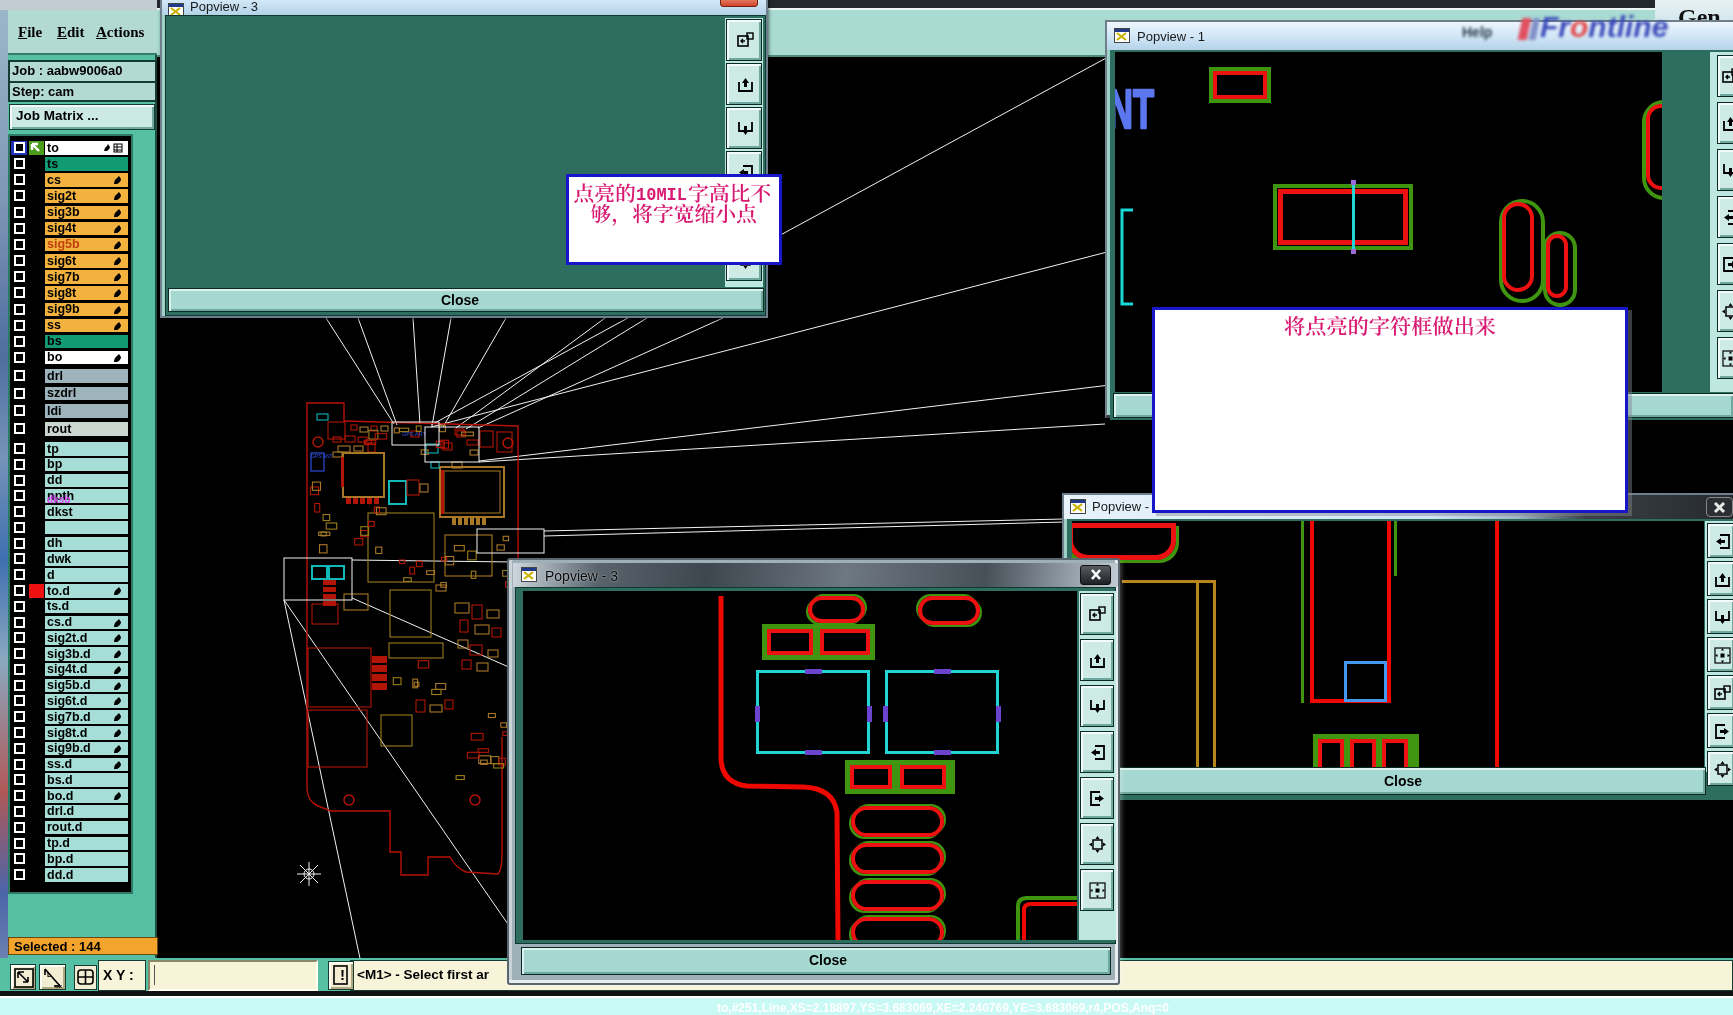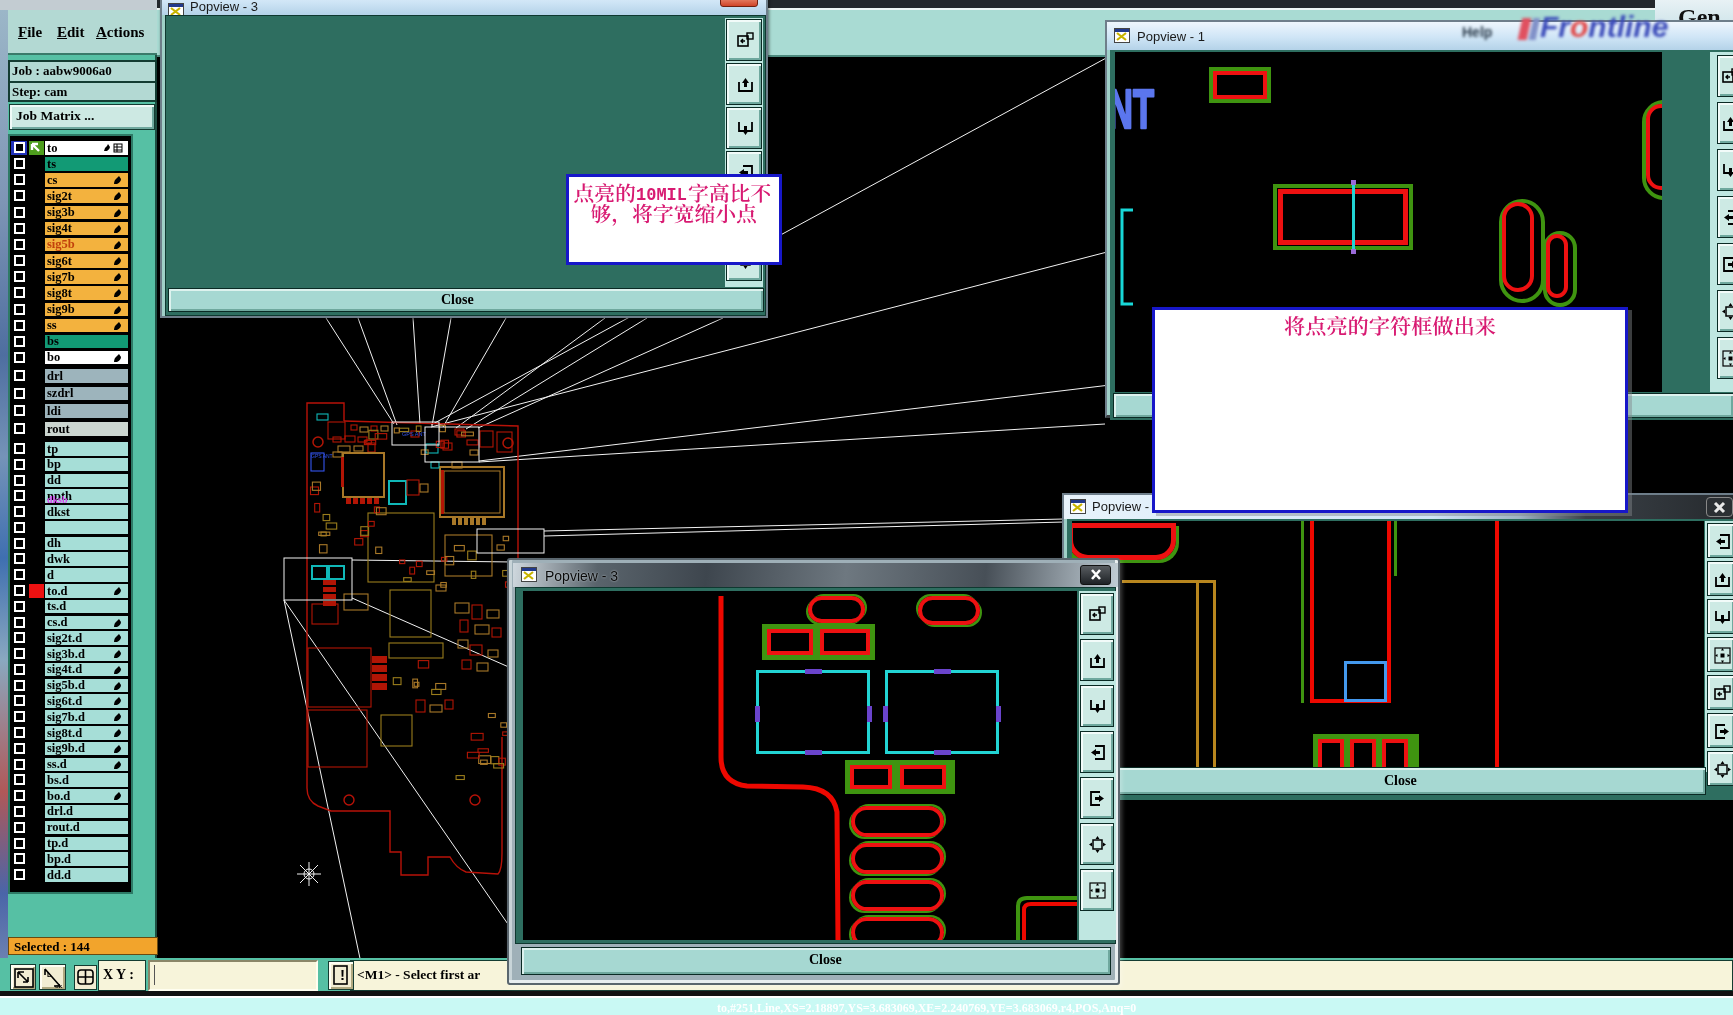--- a/index.html
+++ b/index.html
@@ -1,17 +1,17 @@
 <!DOCTYPE html>
 <html><head><meta charset="utf-8">
 <style>
 html,body{margin:0;padding:0;width:1733px;height:1015px;overflow:hidden;background:#000;}
 *{box-sizing:border-box;}
 body{font-family:"Liberation Sans",sans-serif;position:relative;}
-.mono{font-family:Liberation Serif, serif;font-weight:bold;}
+.mono{font-family:Liberation Sans, sans-serif;font-weight:bold;}
 .abs{position:absolute;}
 .ttl{font-family:"Liberation Sans",sans-serif;font-size:13px;color:#1a1a1a;}
 </style></head><body>
 
 <div class="abs" style="left:0;top:0;width:10px;height:1015px;background:linear-gradient(180deg,#9db8c9 0%,#7e95b5 20%,#4e6ea0 35%,#7593b8 45%,#3f6fb0 55%,#8aa8c0 65%,#b05858 78%,#4a65a8 88%,#8898b8 100%);"></div>
 
 <div class="abs" style="left:157px;top:0;width:1576px;height:8px;background:#23282c;"></div>
 
 <div class="abs" style="left:157px;top:8px;width:1576px;height:49px;background:#a9dbd3;border-top:2px solid #eef6f4;border-bottom:2px solid #4d8a7e;"></div>
 

